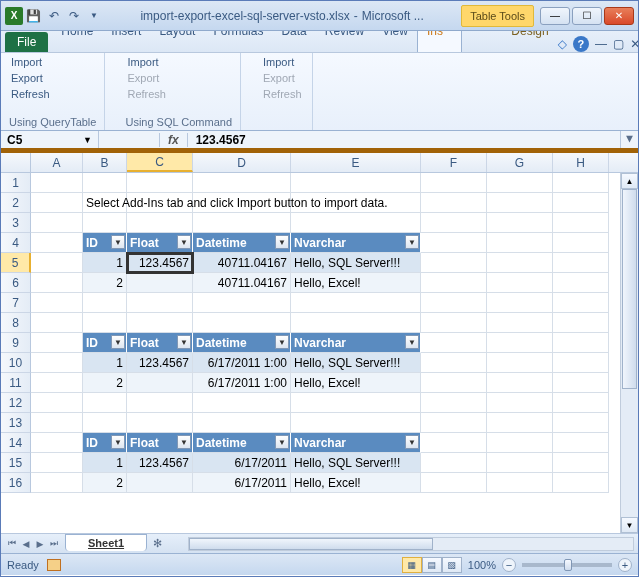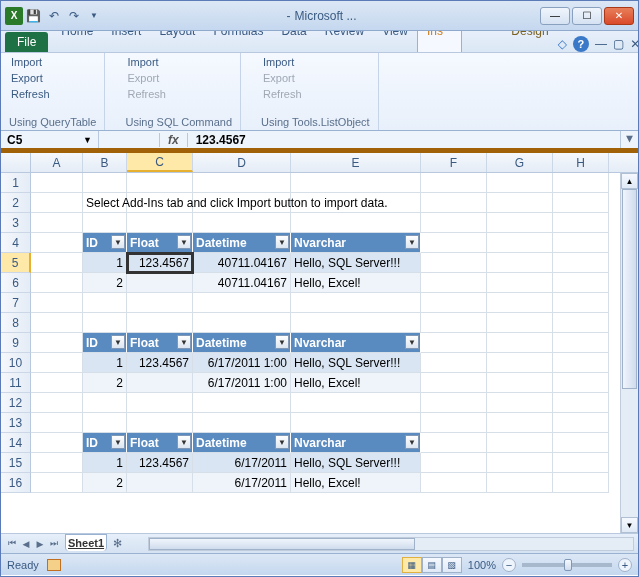--- a/index.html
+++ b/index.html
@@ -45,21 +45,21 @@
 .cell.r { justify-content: flex-end; }
 .th { background: #5a8bc0; color: #fff; font-weight: bold; border-right: 1px solid #fff; position: relative; }
 .th .dd { position: absolute; right: 1px; top: 2px; width: 14px; height: 14px; background: linear-gradient(#fefefe,#dce5f0); border: 1px solid #8097b5; display: flex; align-items: center; justify-content: center; font-size: 8px; color: #333; }
 .td1 { background: #d9e5f2; }
 .td2 { background: #eef4fa; }
 .active-cell { outline: 3px solid #333; outline-offset: -2px; z-index: 5; position: relative; }
 .colA { width: 52px; } .colB { width: 44px; } .colC { width: 66px; } .colD { width: 98px; } .colE { width: 130px; } .colF { width: 66px; } .colG { width: 66px; } .colH { width: 56px; }
 .tabs-bar { height: 20px; background: linear-gradient(#e6effa,#d5e2f2); border-top: 1px solid #b8c8de; display: flex; align-items: center; font-size: 11px; }
 .tab-nav { display: flex; gap: 0; padding: 0 4px; }
 .tab-nav span { width: 14px; height: 14px; display: flex; align-items: center; justify-content: center; color: #5a6f8c; cursor: pointer; font-size: 9px; }
-.sheet-tab { background: #fff; padding: 2px 2px; border: 1px solid #9ab2d2; border-bottom: none; border-radius: 0 0 4px 4px; font-weight: bold; color: #333; transform: translateY(-1px); text-decoration: underline;}
+.sheet-tab { background: #fff; padding: 2px 22px; border: 1px solid #9ab2d2; border-bottom: none; border-radius: 0 0 4px 4px; font-weight: bold; color: #333; transform: translateY(-1px); text-decoration: underline;}
 .sheet-add { padding: 2px 6px; color: #5a6f8c; }
 .hscroll-track { flex:1; margin: 0 4px 0 20px; height: 14px; background: #e4ecf6; border: 1px solid #c0ccdc; position: relative; }
 .hscroll-thumb { position: absolute; left: 0; top: 0; height: 100%; width: 55%; background: linear-gradient(#f0f5fc,#cfdced); border: 1px solid #a0b2ca; }
 .status-bar { height: 22px; background: linear-gradient(#dce7f5,#c5d8ef); border-top: 1px solid #9ab2d2; display: flex; align-items: center; font-size: 11px; color: #3a5a82; padding: 0 6px; }
 .status-bar .sb-right { margin-left: auto; display: flex; align-items: center; gap: 6px; }
 .view-btns { display: flex; }
 .view-btn { width: 20px; height: 16px; border: 1px solid #a0b2ca; background: linear-gradient(#f5f9ff,#dfe9f5); display: flex; align-items: center; justify-content: center; font-size: 9px; }
 .view-btn.active { background: #ffe9a8; border-color: #e0b040;}
 .zoom-slider { width: 90px; height: 4px; background: #a8b8cc; position: relative; }
 .zoom-slider .thumb { position: absolute; left: 42px; top: -4px; width: 8px; height: 12px; background: linear-gradient(#f5f9ff,#cfdced); border: 1px solid #8097b5; border-radius: 2px;}
@@ -73,23 +73,25 @@
 
 <div class="titlebar">
   <div class="qat">
     <div class="xl-icon">X</div>
     <div class="qat-item">💾</div>
     <div class="qat-item">↶</div>
     <div class="qat-item">↷</div>
     <div class="qat-item" style="font-size:8px">▼</div>
   </div>
   <div class="title-fn">
+    <span>import-export-excel-sql-server-vsto.xlsx</span>
     <span>-</span>
     <span>Microsoft ...</span>
   </div>
+  <div class="table-tools">Table Tools</div>
   <div class="winbtns">
     <div class="winbtn">—</div>
     <div class="winbtn">☐</div>
     <div class="winbtn close">✕</div>
   </div>
 </div>
 
 <div class="ribbon-tabs">
   <div class="tab file">File</div>
   <div class="tab">Home</div>
@@ -126,21 +128,20 @@
         <div class="disabled">Refresh</div>
       </div>
       <div class="rg-label">Using SQL Command</div>
     </div>
     <div class="ribbon-group">
       <div class="rg-items">
         <div>Import</div>
         <div class="disabled">Export</div>
         <div class="disabled">Refresh</div>
       </div>
-      <div class="rg-label">Using Tools.ListObject</div>
     </div>
   </div>
 
 <div class="formula-bar">
   <div class="name-box">
     <span>C5</span>
     <span style="font-size:9px">▼</span>
   </div>
   <div class="fx-area">
     <span class="fx-label">fx</span>

